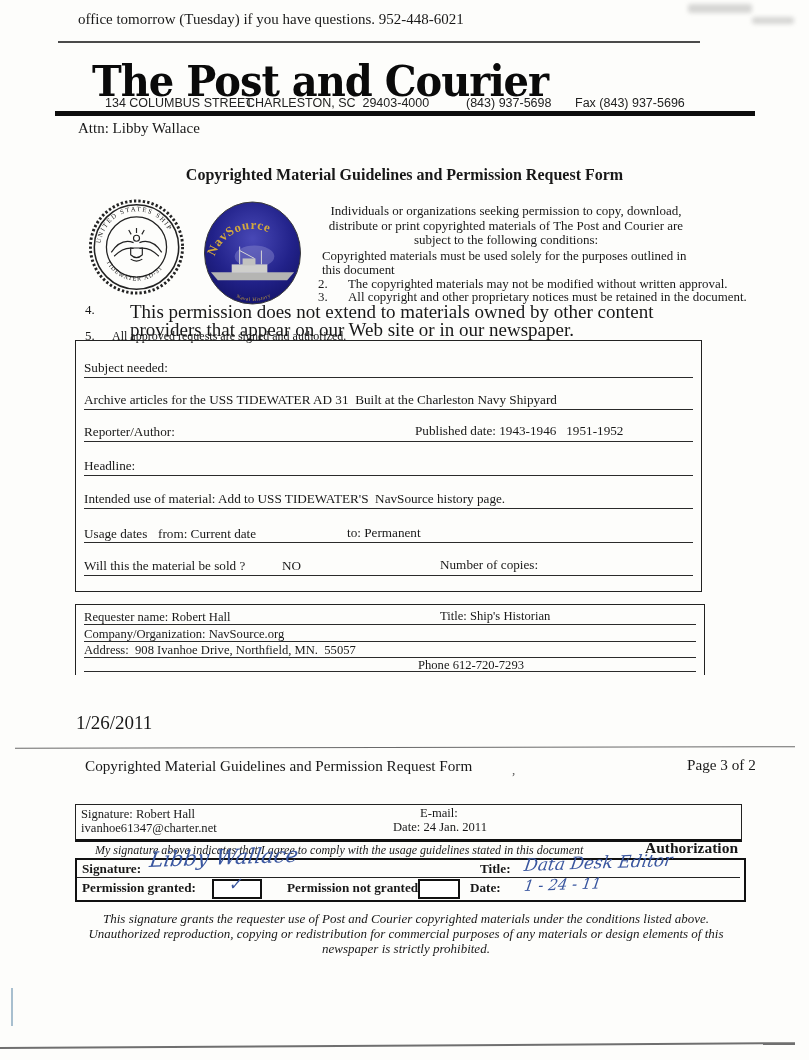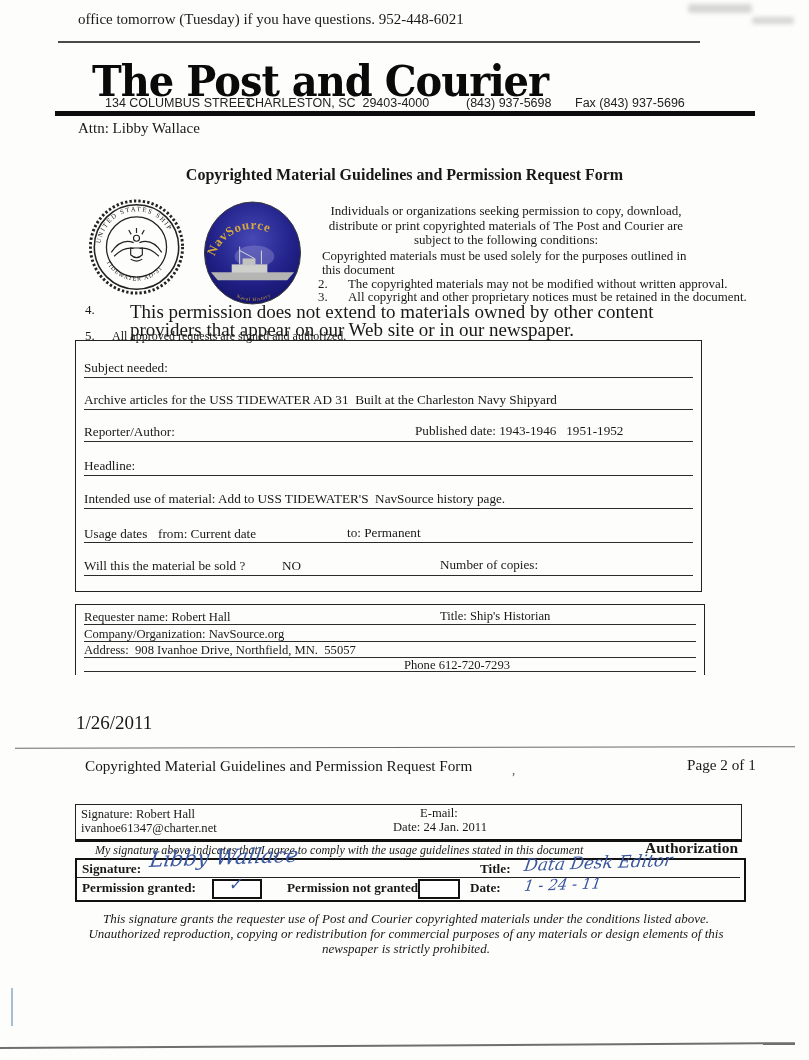--- a/index.html
+++ b/index.html
@@ -157,29 +157,29 @@
   <div class="u" style="left:84px;top:575px;width:609px;"></div>
 
   <div class="abs" style="left:75px;top:604px;width:628px;height:70px;border:1.6px solid #222;border-bottom:none;"></div>
   <span class="abs serif" style="left:84px;top:610px;font-size:12.6px;" data-bind="doc.requester_box.name_line">Requester name: Robert Hall</span>
   <span class="abs serif" style="left:440px;top:609px;font-size:12.6px;" data-bind="doc.requester_box.title_line">Title: Ship's Historian</span>
   <div class="u" style="left:84px;top:624px;width:612px;"></div>
   <span class="abs serif" style="left:84px;top:627px;font-size:12.6px;" data-bind="doc.requester_box.company_line">Company/Organization: NavSource.org</span>
   <div class="u" style="left:84px;top:641px;width:612px;"></div>
   <span class="abs serif" style="left:84px;top:643px;font-size:12.6px;" data-bind="doc.requester_box.address_line">Address:  908 Ivanhoe Drive, Northfield, MN.  55057</span>
   <div class="u" style="left:84px;top:657px;width:612px;"></div>
-  <span class="abs serif" style="left:404px;top:658px;font-size:12.6px;" data-bind="doc.requester_box.phone_line">Phone 612-720-7293</span>
+  <span class="abs serif" style="left:418px;top:658px;font-size:12.6px;" data-bind="doc.requester_box.phone_line">Phone 612-720-7293</span>
   <div class="u" style="left:84px;top:671px;width:612px;"></div>
 
   <span class="abs serif" style="left:76px;top:712px;font-size:19px;" data-bind="doc.date_line">1/26/2011</span>
   <div class="hline" style="left:15px;top:747px;width:780px;height:1.3px;background:#6a6a6a;transform:rotate(-0.12deg);"></div>
 
   <span class="abs serif" style="left:85px;top:757px;font-size:15.2px;" data-bind="doc.page2_header.title">Copyrighted Material Guidelines and Permission Request Form</span>
   <span class="abs serif" style="left:512px;top:762px;font-size:13px;color:#555;" data-bind="doc.page2_header.stray_mark">,</span>
-  <span class="abs serif" style="left:687px;top:756px;font-size:15.2px;" data-bind="doc.page2_header.page_label">Page 2 of 1</span>
+  <span class="abs serif" style="left:687px;top:756px;font-size:15.2px;" data-bind="doc.page2_header.page_label">Page 3 of 2</span>
 
   <div class="abs" style="left:75px;top:804px;width:665px;height:34px;border:1.6px solid #222;border-bottom:3px solid #111;"></div>
   <span class="abs serif" style="left:81px;top:807px;font-size:12.6px;" data-bind="doc.signature_box.signature_line">Signature: Robert Hall</span>
   <span class="abs serif" style="left:420px;top:806px;font-size:12.6px;" data-bind="doc.signature_box.email_label">E-mail:</span>
   <span class="abs serif" style="left:81px;top:821px;font-size:12.6px;" data-bind="doc.signature_box.email_value">ivanhoe61347@charter.net</span>
   <span class="abs serif" style="left:393px;top:820px;font-size:12.6px;" data-bind="doc.signature_box.date_line">Date: 24 Jan. 2011</span>
 
   <span class="abs serif" style="left:95px;top:843px;font-size:12px;font-style:italic;" data-bind="doc.agreement.text">My signature above indicates that I agree to comply with the usage guidelines stated in this document</span>
   <span class="abs serif" style="left:645px;top:839px;font-size:15.5px;font-weight:bold;" data-bind="doc.agreement.authorization_label">Authorization</span>
 

